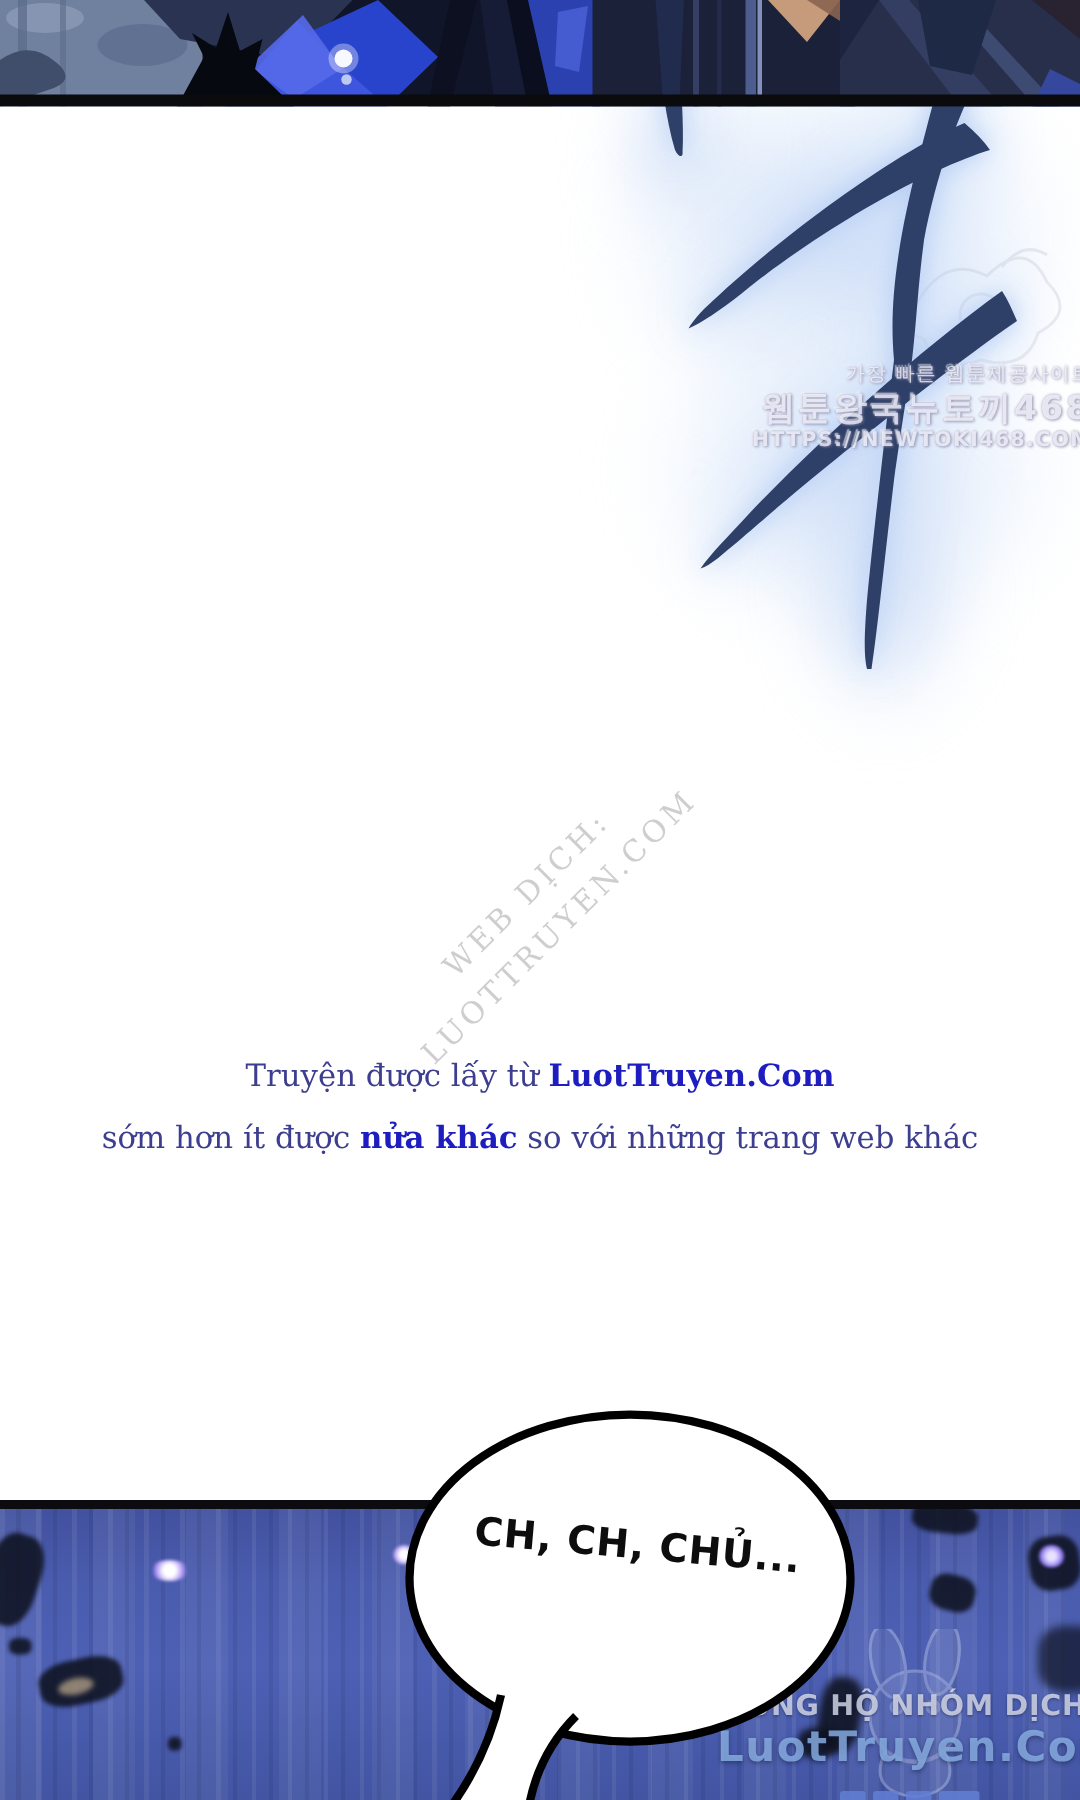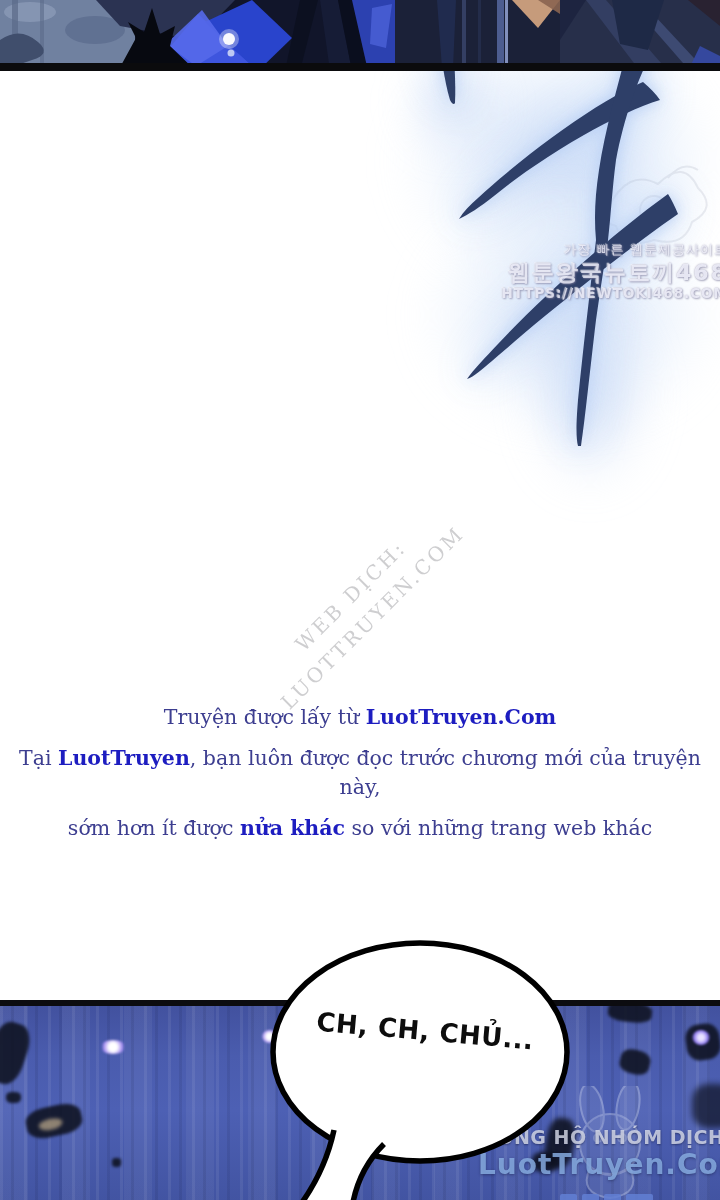--- a/index.html
+++ b/index.html
@@ -167,21 +167,20 @@
     <rect y="63" width="720" height="8" fill="#0b0b0d"></rect>
   </svg>
 
   <div class="abs diag-wm">
     <div>WEB DỊCH:</div>
     <div>LUOTTRUYEN.COM</div>
   </div>
 
   <div class="abs notice">
     <p><span>Truyện được lấy từ </span><span class="acc">LuotTruyen.Com</span></p>
-    <p><span>Tại </span><span class="acc">LuotTruyen</span><span>, bạn luôn được đọc trước chương mới của truyện này,</span></p>
     <p><span>sớm hơn ít được </span><span class="acc">nửa khác</span><span> so với những trang web khác</span></p>
   </div>
 
   <div class="abs bottom-panel">
     <div class="abs streaks"></div>
     <div class="debris d1"></div>
     <div class="debris d2"></div>
     <div class="debris d3"></div>
     <div class="debris d4"></div>
     <div class="debris d5"></div>

